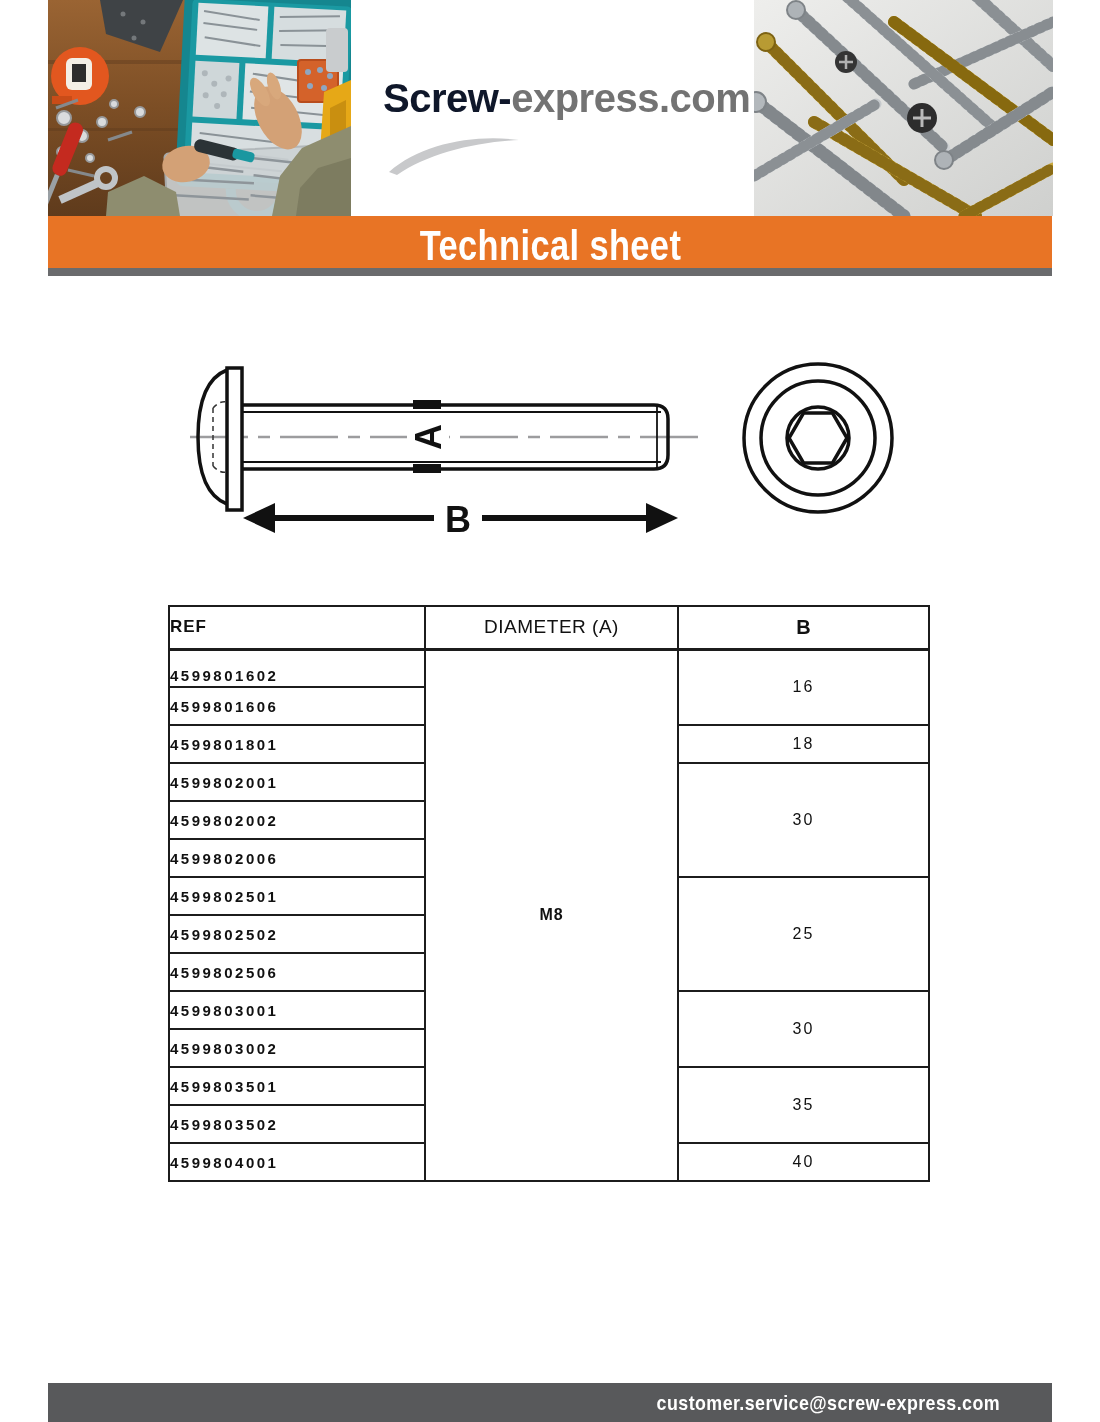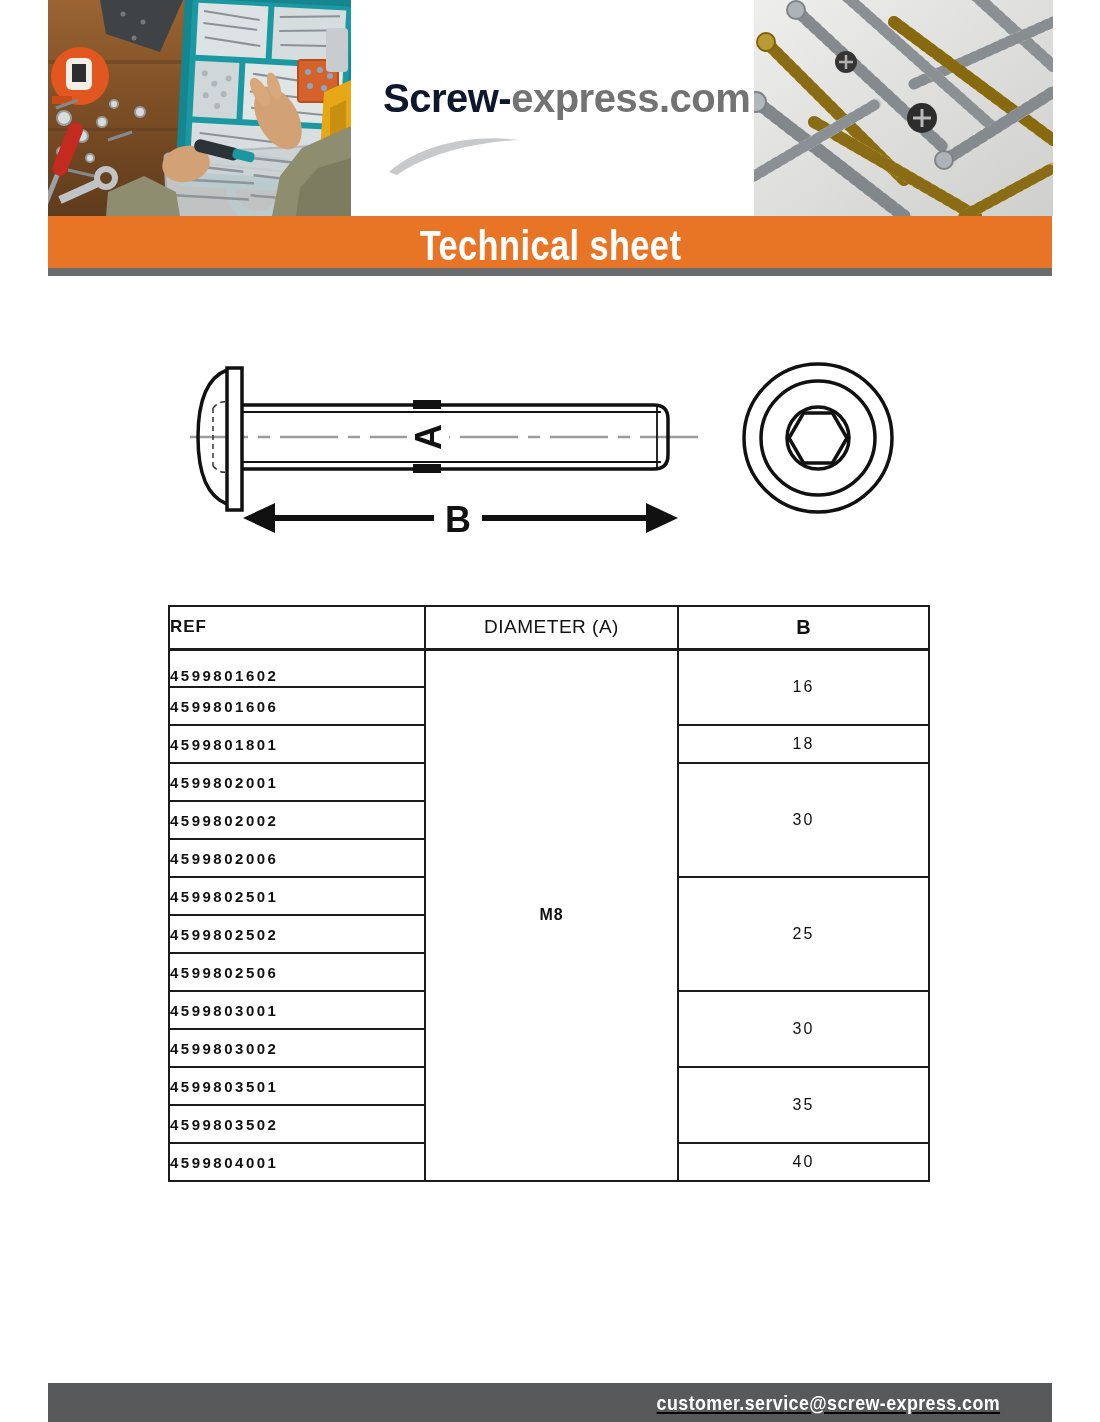--- a/index.html
+++ b/index.html
@@ -38,21 +38,21 @@
   th.dia-h { text-align:center; font-size:19px; font-weight:normal; letter-spacing:0.5px; }
   th.b-h   { text-align:center; font-size:20px; font-weight:bold; }
   table.spec th { border-bottom:3px solid #1c1c1c; }
   td.ref-cell { font-weight:bold; font-size:15px; letter-spacing:2.5px; padding-left:8px; vertical-align:middle; }
   td.ref-cell.top-align { vertical-align:top; padding-top:16px; }
   td.dia-cell { text-align:center; vertical-align:middle; font-weight:bold; font-size:16px; letter-spacing:1px; }
   td.b-cell   { text-align:center; vertical-align:middle; font-weight:normal; font-size:16px; letter-spacing:2px; }
   
   .footer {
     position:absolute; left:48px; top:1383px; width:1004px; height:39px; background:#58595b;
-    display:flex; align-items:center; justify-content:flex-end; padding-right:52px; box-sizing:border-box;text-decoration:underline;
+    display:flex; align-items:center; justify-content:flex-end; padding-right:52px; box-sizing:border-box;
   }
   .footer-text {
     color:#ffffff; font-size:21px; font-weight:bold; letter-spacing:0.5px;
     transform:scaleX(0.85); transform-origin:right center; white-space:nowrap;
   }
 </style>
 </head>
 <body>
 
 <div class="page">

